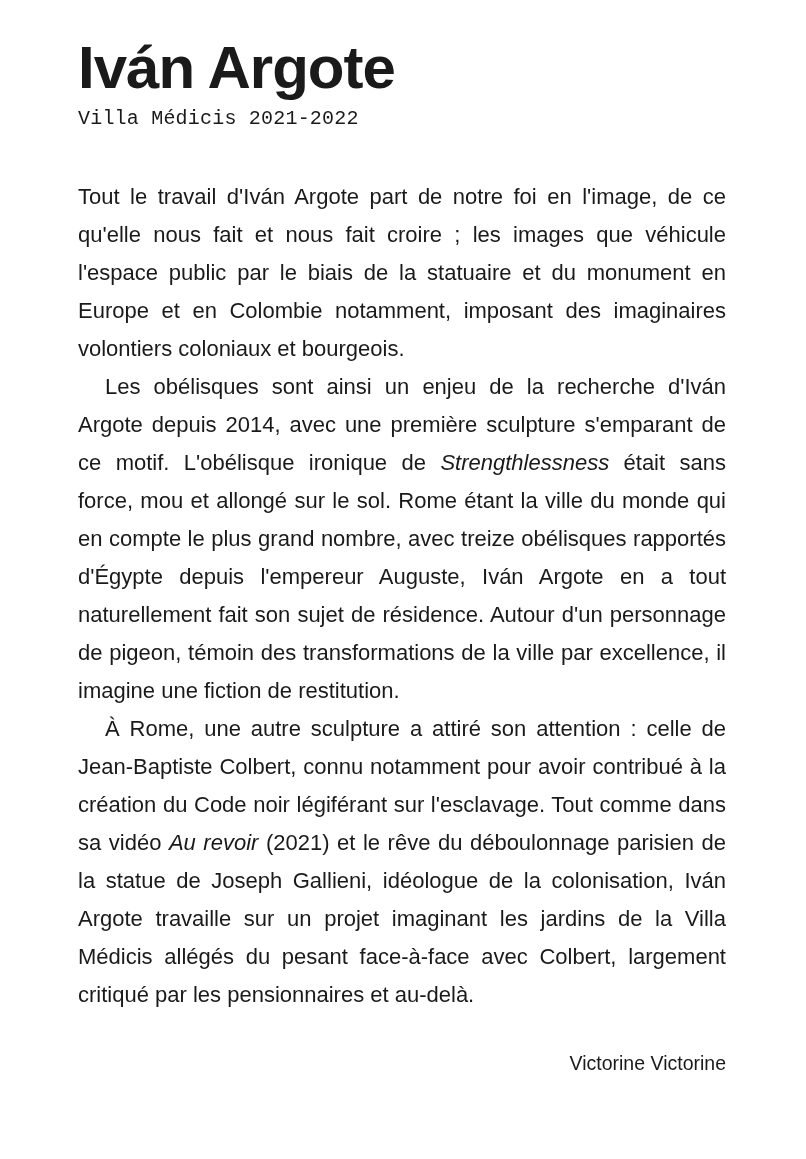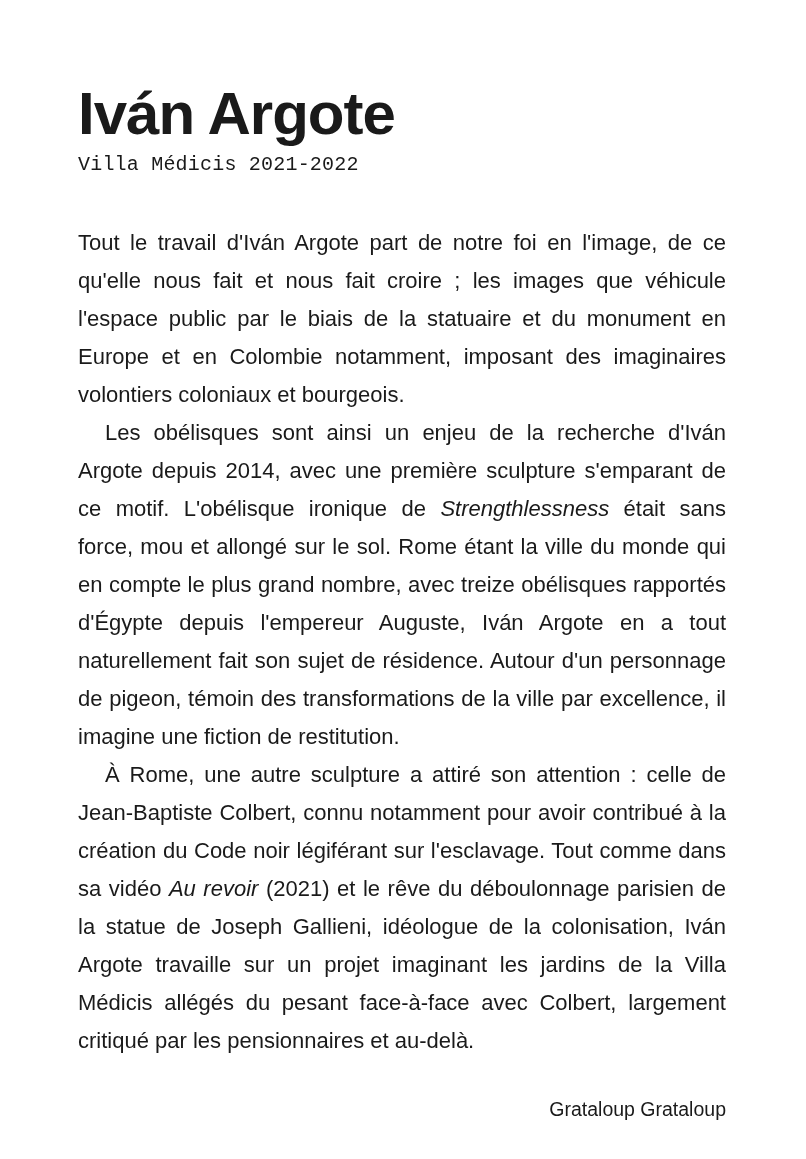--- a/index.html
+++ b/index.html
@@ -8,21 +8,21 @@
     background: #ffffff;
   }
   .page {
     position: relative;
     width: 806px;
     height: 1159px;
     box-sizing: border-box;
     background: #ffffff;
     color: #1a1a1a;
     font-family: "Liberation Sans", "DejaVu Sans", sans-serif;
-    padding: 84px 80px 0 78px;
+    padding: 38px 80px 0 78px;
     overflow: hidden;
   }
   .title {
     margin: 0;
     font-size: 60px;
     font-weight: 700;
     letter-spacing: -1px;
     line-height: 1.0;
   }
   .subtitle {
@@ -62,14 +62,14 @@
 <div class="page">
   <h1 class="title">Iván Argote</h1>
   <div class="subtitle">Villa Médicis 2021-2022</div>
 
   <div class="body-text" lang="fr">
       <p class="para"><span>Tout le travail d'Iván Argote part de notre foi en l'image, de ce qu'elle nous fait et nous fait croire&nbsp;; les images que véhicule l'espace public par le biais de la statuaire et du monument en Europe et en Colombie notamment, imposant des imaginaires volontiers coloniaux et bourgeois.</span></p>
       <p class="para indent"><span>Les obélisques sont ainsi un enjeu de la recherche d'Iván Argote depuis 2014, avec une première sculpture s'emparant de ce motif. L'obélisque ironique de </span><span class="italic">Strengthlessness</span><span> était sans force, mou et allongé sur le sol. Rome étant la ville du monde qui en compte le plus grand nombre, avec treize obélisques rapportés d'Égypte depuis l'empereur Auguste, Iván Argote en a tout naturellement fait son sujet de résidence. Autour d'un personnage de pigeon, témoin des transformations de la ville par excellence, il imagine une fiction de restitution.</span></p>
       <p class="para indent"><span>À Rome, une autre sculpture a attiré son attention&nbsp;: celle de Jean-Baptiste Colbert, connu notamment pour avoir contribué à la création du Code noir légiférant sur l'esclavage. Tout comme dans sa vidéo </span><span class="italic">Au revoir</span><span> (2021) et le rêve du déboulonnage parisien de la statue de Joseph Gallieni, idéologue de la colonisation, Iván Argote travaille sur un projet imaginant les jardins de la Villa Médicis allégés du pesant face-à-face avec Colbert, largement critiqué par les pensionnaires et au-delà.</span></p>
     </div>
 
-  <div class="signature">Grataloup Grataloup</div>
+  <div class="signature">Victorine Victorine</div>
 </div>
 
 </body></html>

